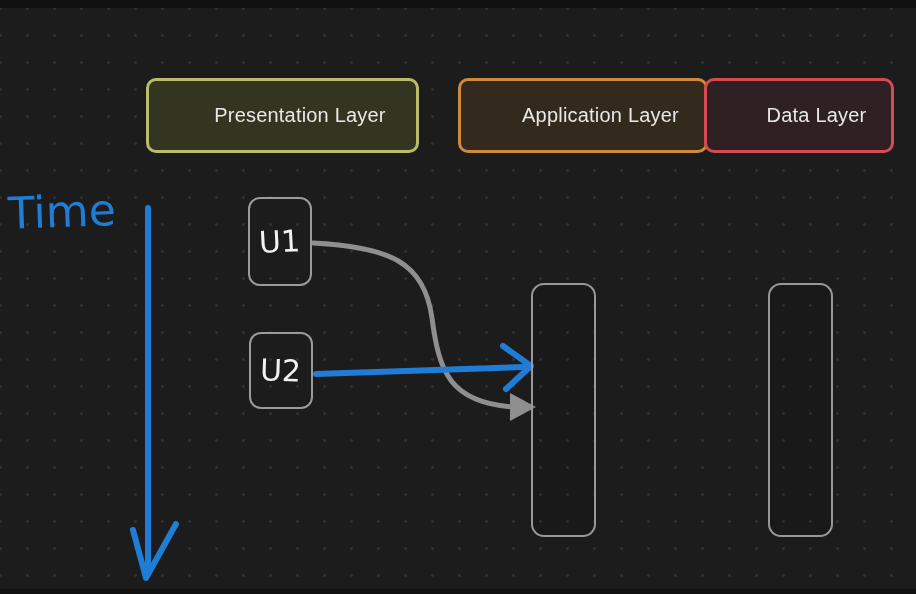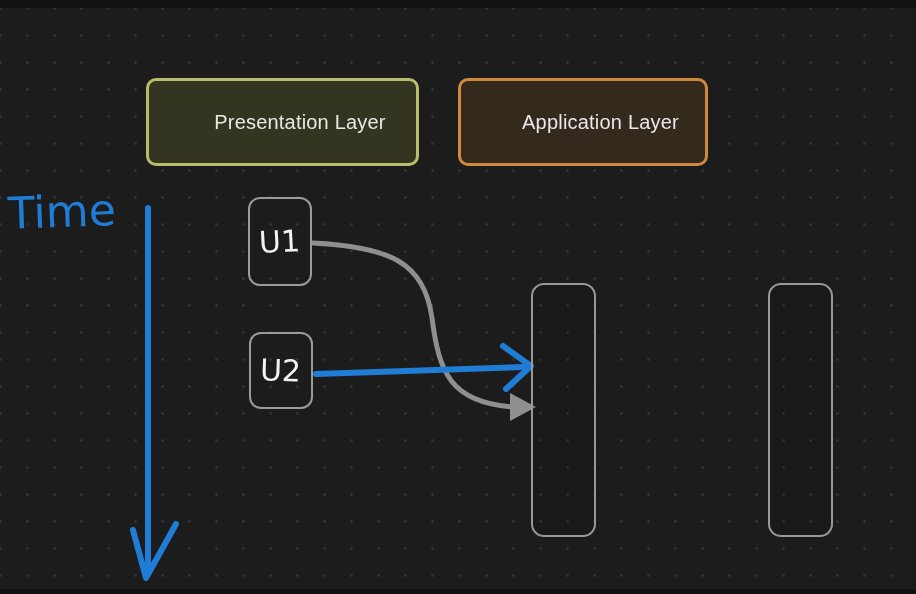--- a/index.html
+++ b/index.html
@@ -12,21 +12,21 @@
     background-size:27px 27px;
     background-position:14px 22px;
     font-family:"Liberation Sans",sans-serif;
   }
   .edge-strip{position:absolute;left:0;width:100%;background:#111;}
   .edge-strip.top{top:0;height:8px;}
   .edge-strip.bottom{bottom:0;height:5px;}
 
   .layer-box{
     position:absolute;
-    top:78px;height:88px;
+    top:78px;height:75px;
     border-radius:10px;
     display:flex;align-items:center;justify-content:center;
     box-sizing:border-box;
     color:#e8e8e8;
     font-size:20px;
     letter-spacing:.2px;
     padding-left:35px;
   }
   .layer-presentation{left:146px;width:273px;border:3px solid #b9bc6b;background:#343520;}
   .layer-application{left:458px;width:250px;border:3px solid #cf8a3d;background:#33291c;}
@@ -76,20 +76,23 @@
 <div class="canvas">
 
   <div class="edge-strip top"></div>
 
   <div class="layer-box layer-presentation">
     <span>Presentation Layer</span>
   </div>
   <div class="layer-box layer-application">
     <span>Application Layer</span>
   </div>
+  <div class="layer-box layer-data">
+    <span>Data Layer</span>
+  </div>
 
   <div class="time-label">Time</div>
 
   <svg class="overlay" width="916" height="594" viewBox="0 0 916 594">
 
     <g class="hit">
       <line x1="148" y1="208" x2="148" y2="571" fill="none" stroke-width="6" stroke-linecap="round" stroke="#1f7dd6"></line>
       <polyline points="133,530 146,578 176,524" fill="none" stroke-width="6" stroke-linecap="round" stroke-linejoin="round" stroke="#1f7dd6"></polyline>
     </g>
 

